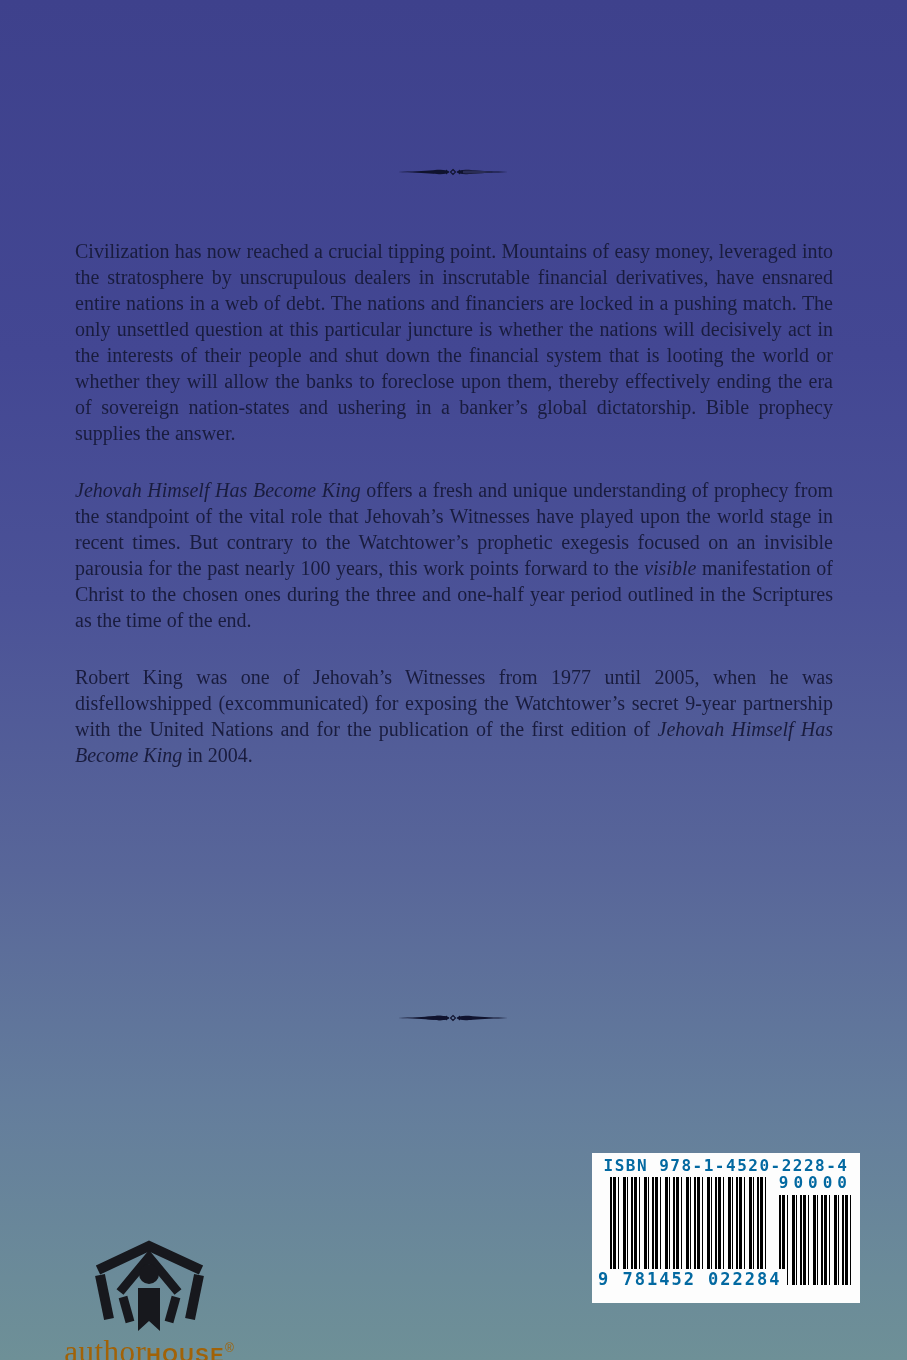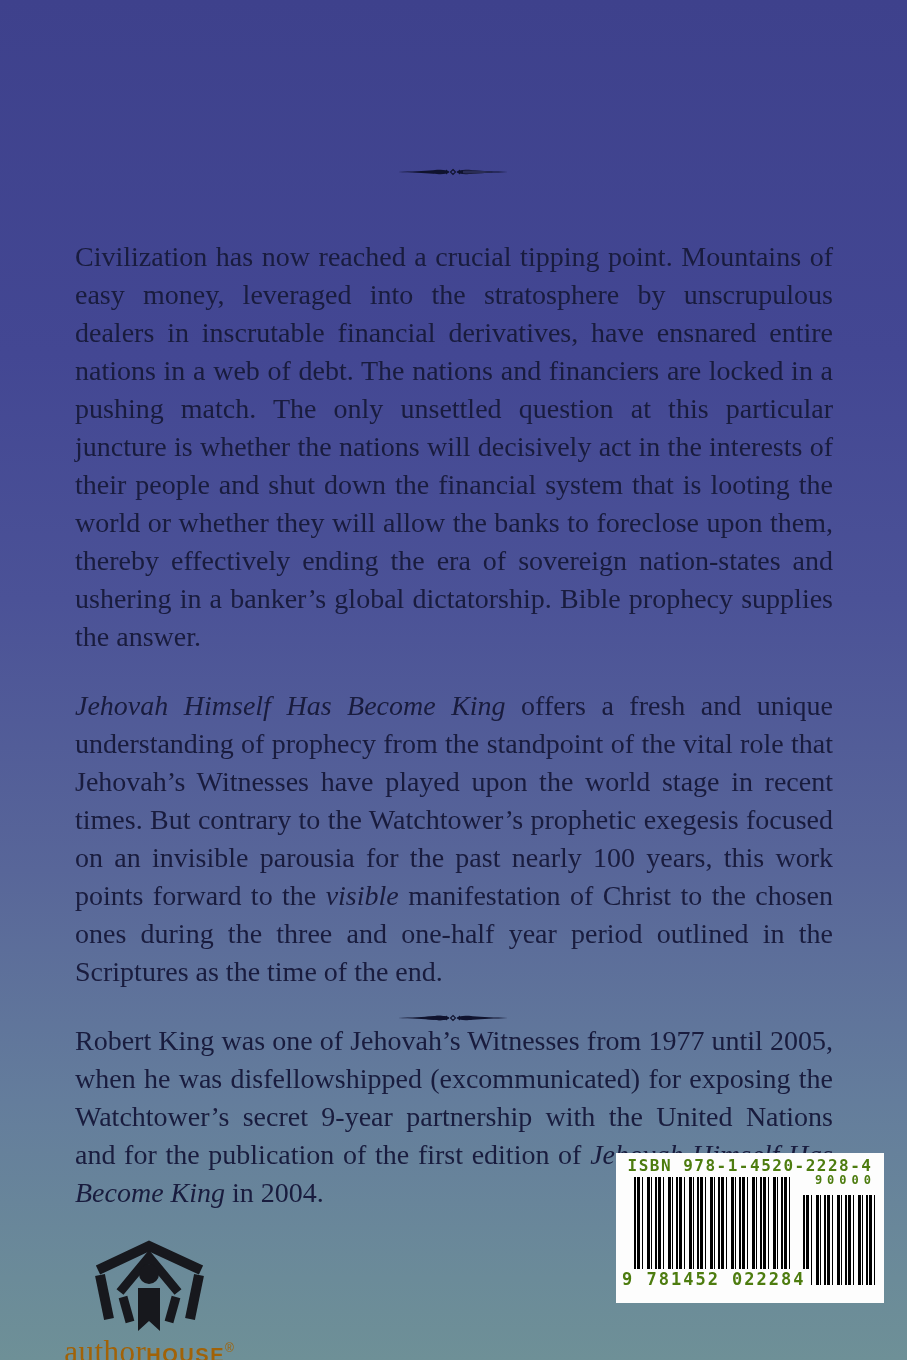--- a/index.html
+++ b/index.html
@@ -9,53 +9,53 @@
       #3e418c 0%, #434793 26%, #4b5297 44%,
       #586699 64%, #647d9c 81%, #6b8b99 94%, #6e9097 100%);
     font-family:"Liberation Serif", serif;
   }
   .ornament{position:absolute;left:397px;width:112px;height:26px;}
   .ornament.top{top:159px;}
   .ornament.bottom{top:1005px;}
 
   .text-col{
     position:absolute;left:75px;top:238px;width:758px;
-    color:#191c3e;font-size:28px;line-height:38px;
+    color:#191c3e;font-size:20px;line-height:26px;
     text-align:justify;text-justify:inter-word;
   }
   .text-col p{margin:0 0 31px 0;}
   .text-col i{font-style:italic;}
 
   .logo{position:absolute;left:38px;top:1240px;width:222px;text-align:center;color:#a16207;}
   .logo svg{display:block;margin:0 auto;}
   .wordmark{margin-top:2px;white-space:nowrap;}
   .wm-author{font-family:"Liberation Serif",serif;font-size:31px;letter-spacing:.5px;}
   .wm-house{font-family:"Liberation Sans",sans-serif;font-size:20px;font-weight:700;letter-spacing:1.5px;}
   .wm-reg{font-family:"Liberation Sans",sans-serif;font-size:12px;vertical-align:10px;}
 
   .barcode{
-    position:absolute;left:616px;top:1153px;width:268px;height:150px;
-    background:#fdfdfd;color:#4d7c0f;
+    position:absolute;left:592px;top:1153px;width:268px;height:150px;
+    background:#fdfdfd;color:#0369a1;
     font-family:"DejaVu Sans Mono",monospace;font-weight:bold;
   }
   .isbn-line{position:absolute;top:3px;left:0;width:100%;text-align:center;
     font-size:16px;letter-spacing:1.5px;white-space:nowrap;}
   .bars{background:repeating-linear-gradient(90deg,
       #000 0 2px, #fdfdfd 2px 3px, #000 3px 6px, #fdfdfd 6px 8px,
       #000 8px 9px, #fdfdfd 9px 13px, #000 13px 16px, #fdfdfd 16px 17px,
       #000 17px 18px, #fdfdfd 18px 21px);}
   .bars-left{position:absolute;left:18px;top:24px;width:158px;height:94px;}
   .bars-left::before{content:"";position:absolute;left:0;bottom:-14px;width:7px;height:14px;
     background:linear-gradient(90deg,#000 0 2px,#fdfdfd 2px 5px,#000 5px 7px);}
   .bars-left::after{content:"";position:absolute;right:0;bottom:-14px;width:7px;height:14px;
     background:linear-gradient(90deg,#000 0 2px,#fdfdfd 2px 5px,#000 5px 7px);}
   .center-guard{position:absolute;left:75px;bottom:-14px;width:8px;height:14px;
     background:linear-gradient(90deg,#fdfdfd 0 1px,#000 1px 3px,#fdfdfd 3px 6px,#000 6px 8px);}
   .bars-right{position:absolute;left:187px;top:42px;width:72px;height:90px;}
-  .price{position:absolute;top:20px;right:8px;font-size:12px;letter-spacing:5px;white-space:nowrap;}
+  .price{position:absolute;top:20px;right:8px;font-size:16px;letter-spacing:5px;white-space:nowrap;}
   .ean-digits{position:absolute;left:6px;top:116px;width:188px;font-size:17px;
     letter-spacing:2px;background:#fdfdfd;white-space:nowrap;}
 </style>
 </head>
 <body>
 
 <svg class="ornament top" viewBox="0 0 224 26">
   <g fill="#10132e" stroke="none">
     <polygon points="112,8 117,13 112,18 107,13" fill="none" stroke="#10132e" stroke-width="2.2"></polygon>
     <g id="blade-r">

